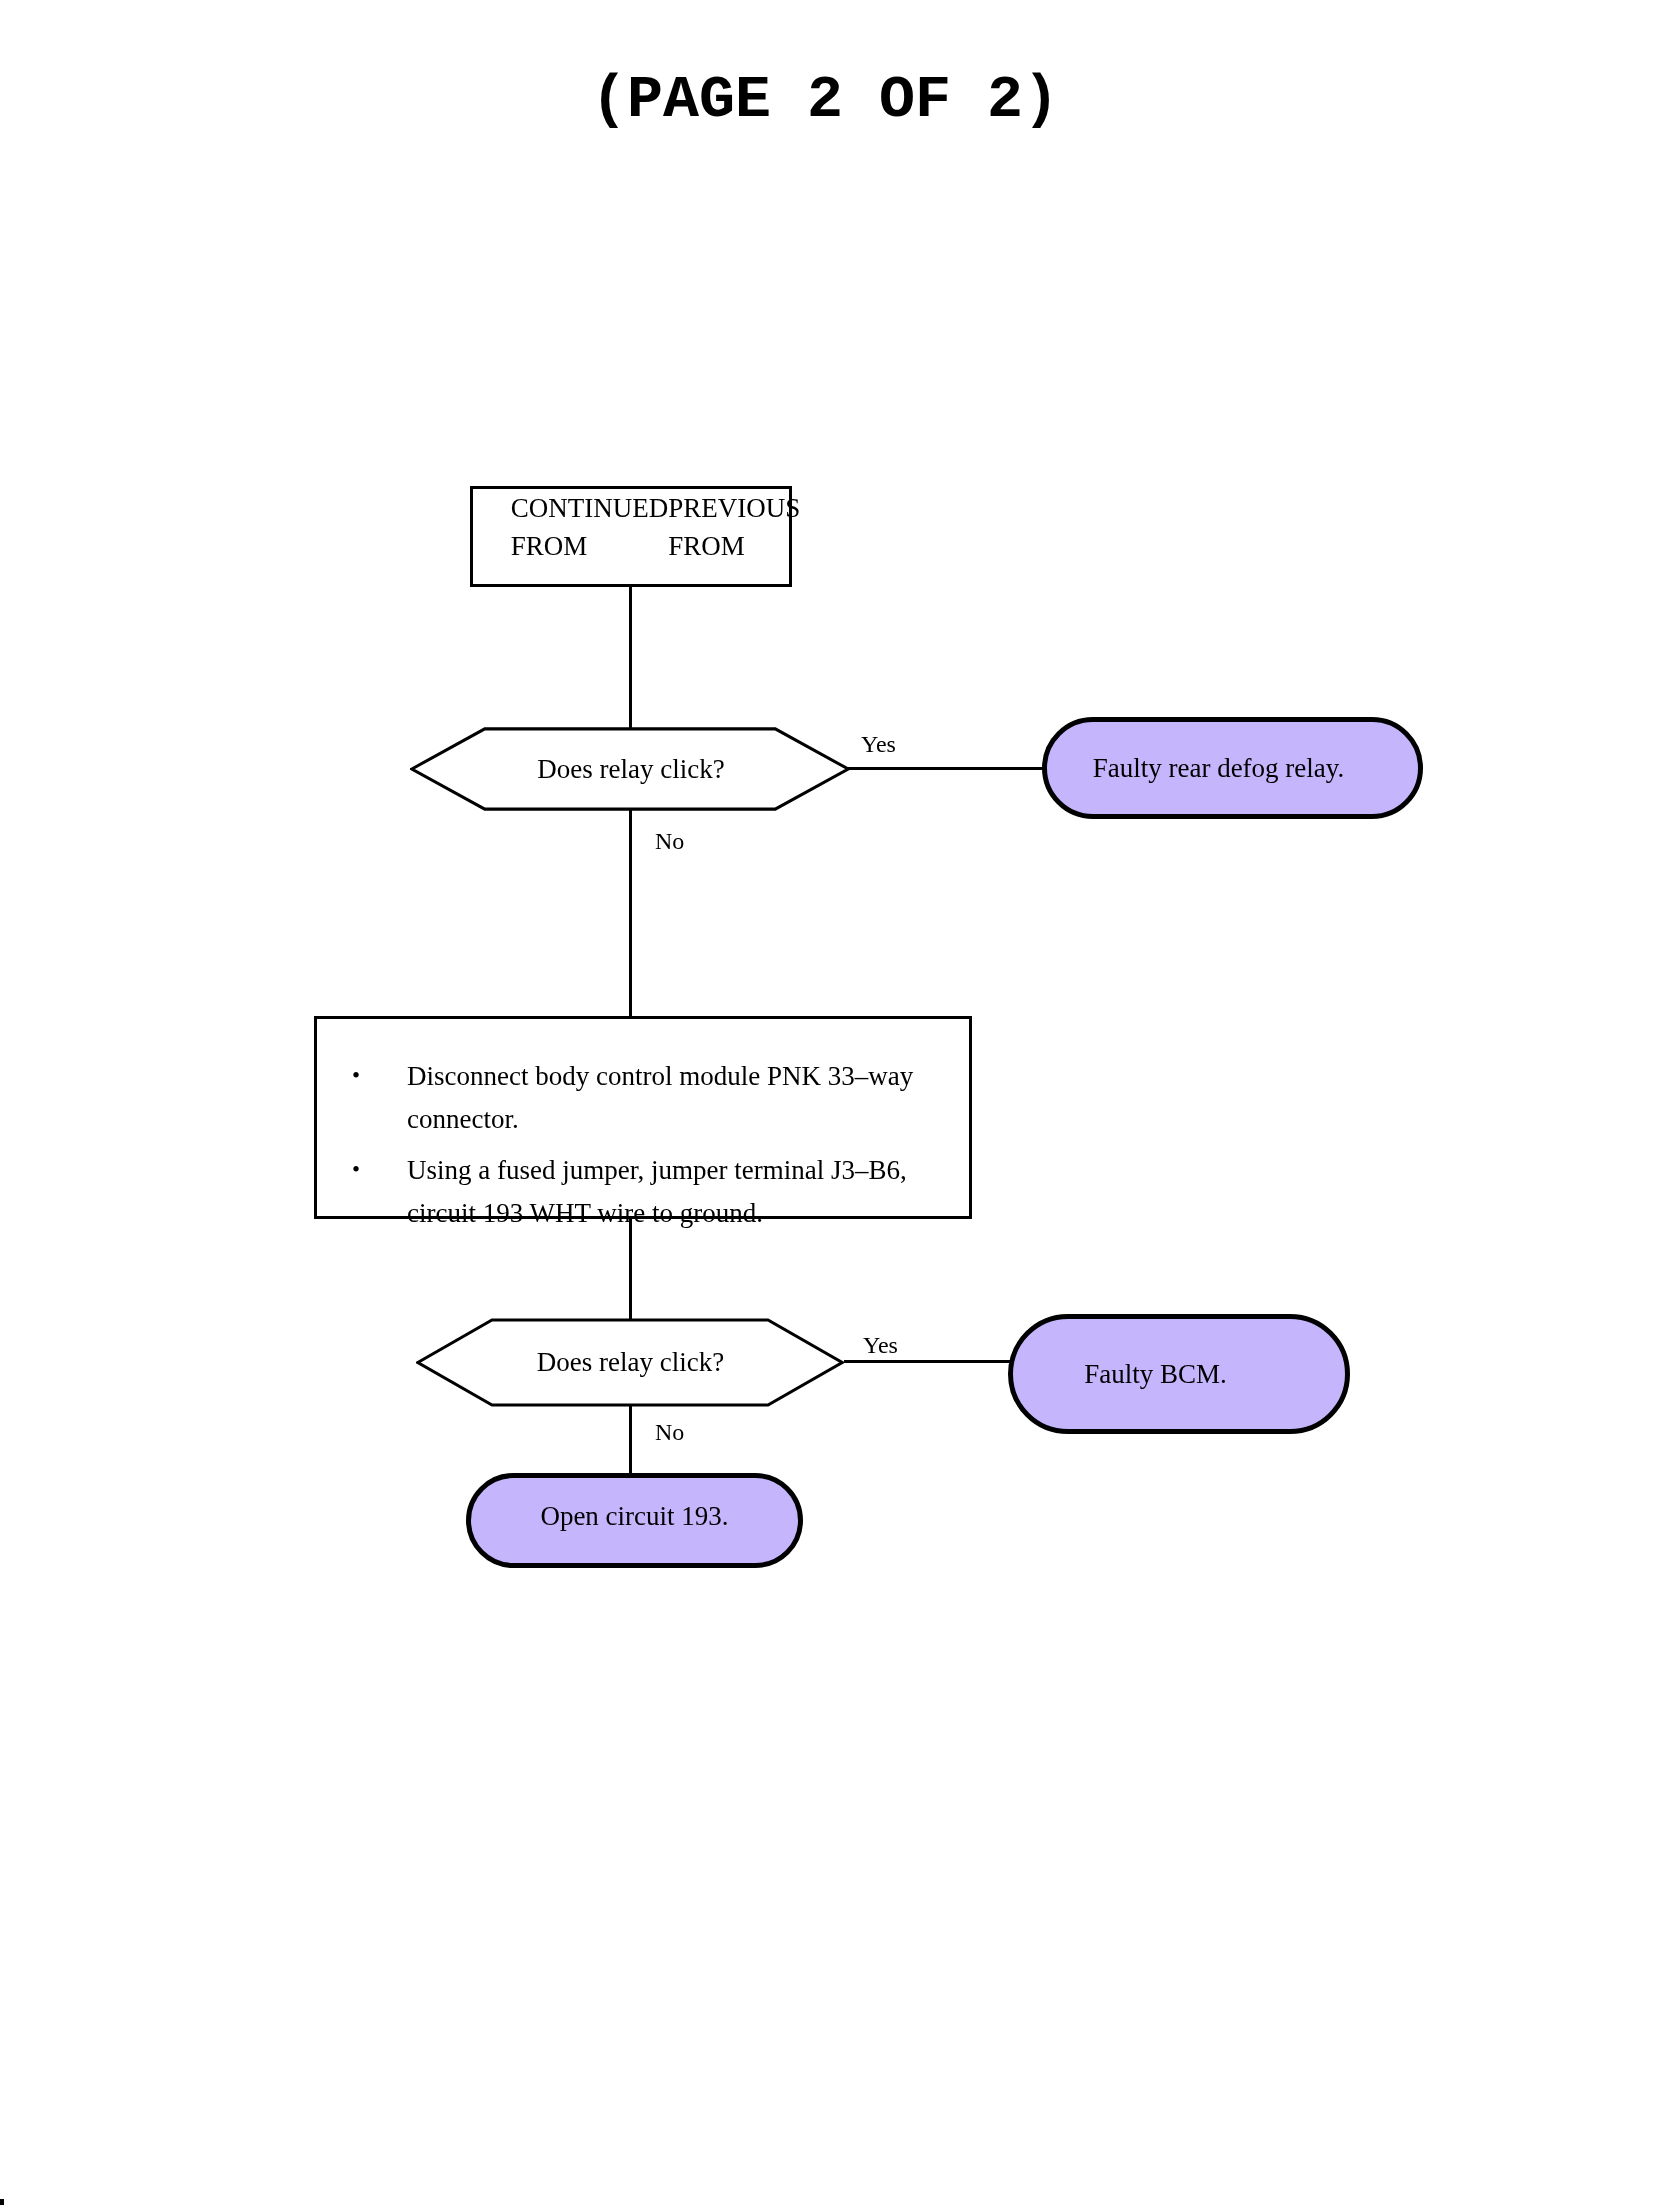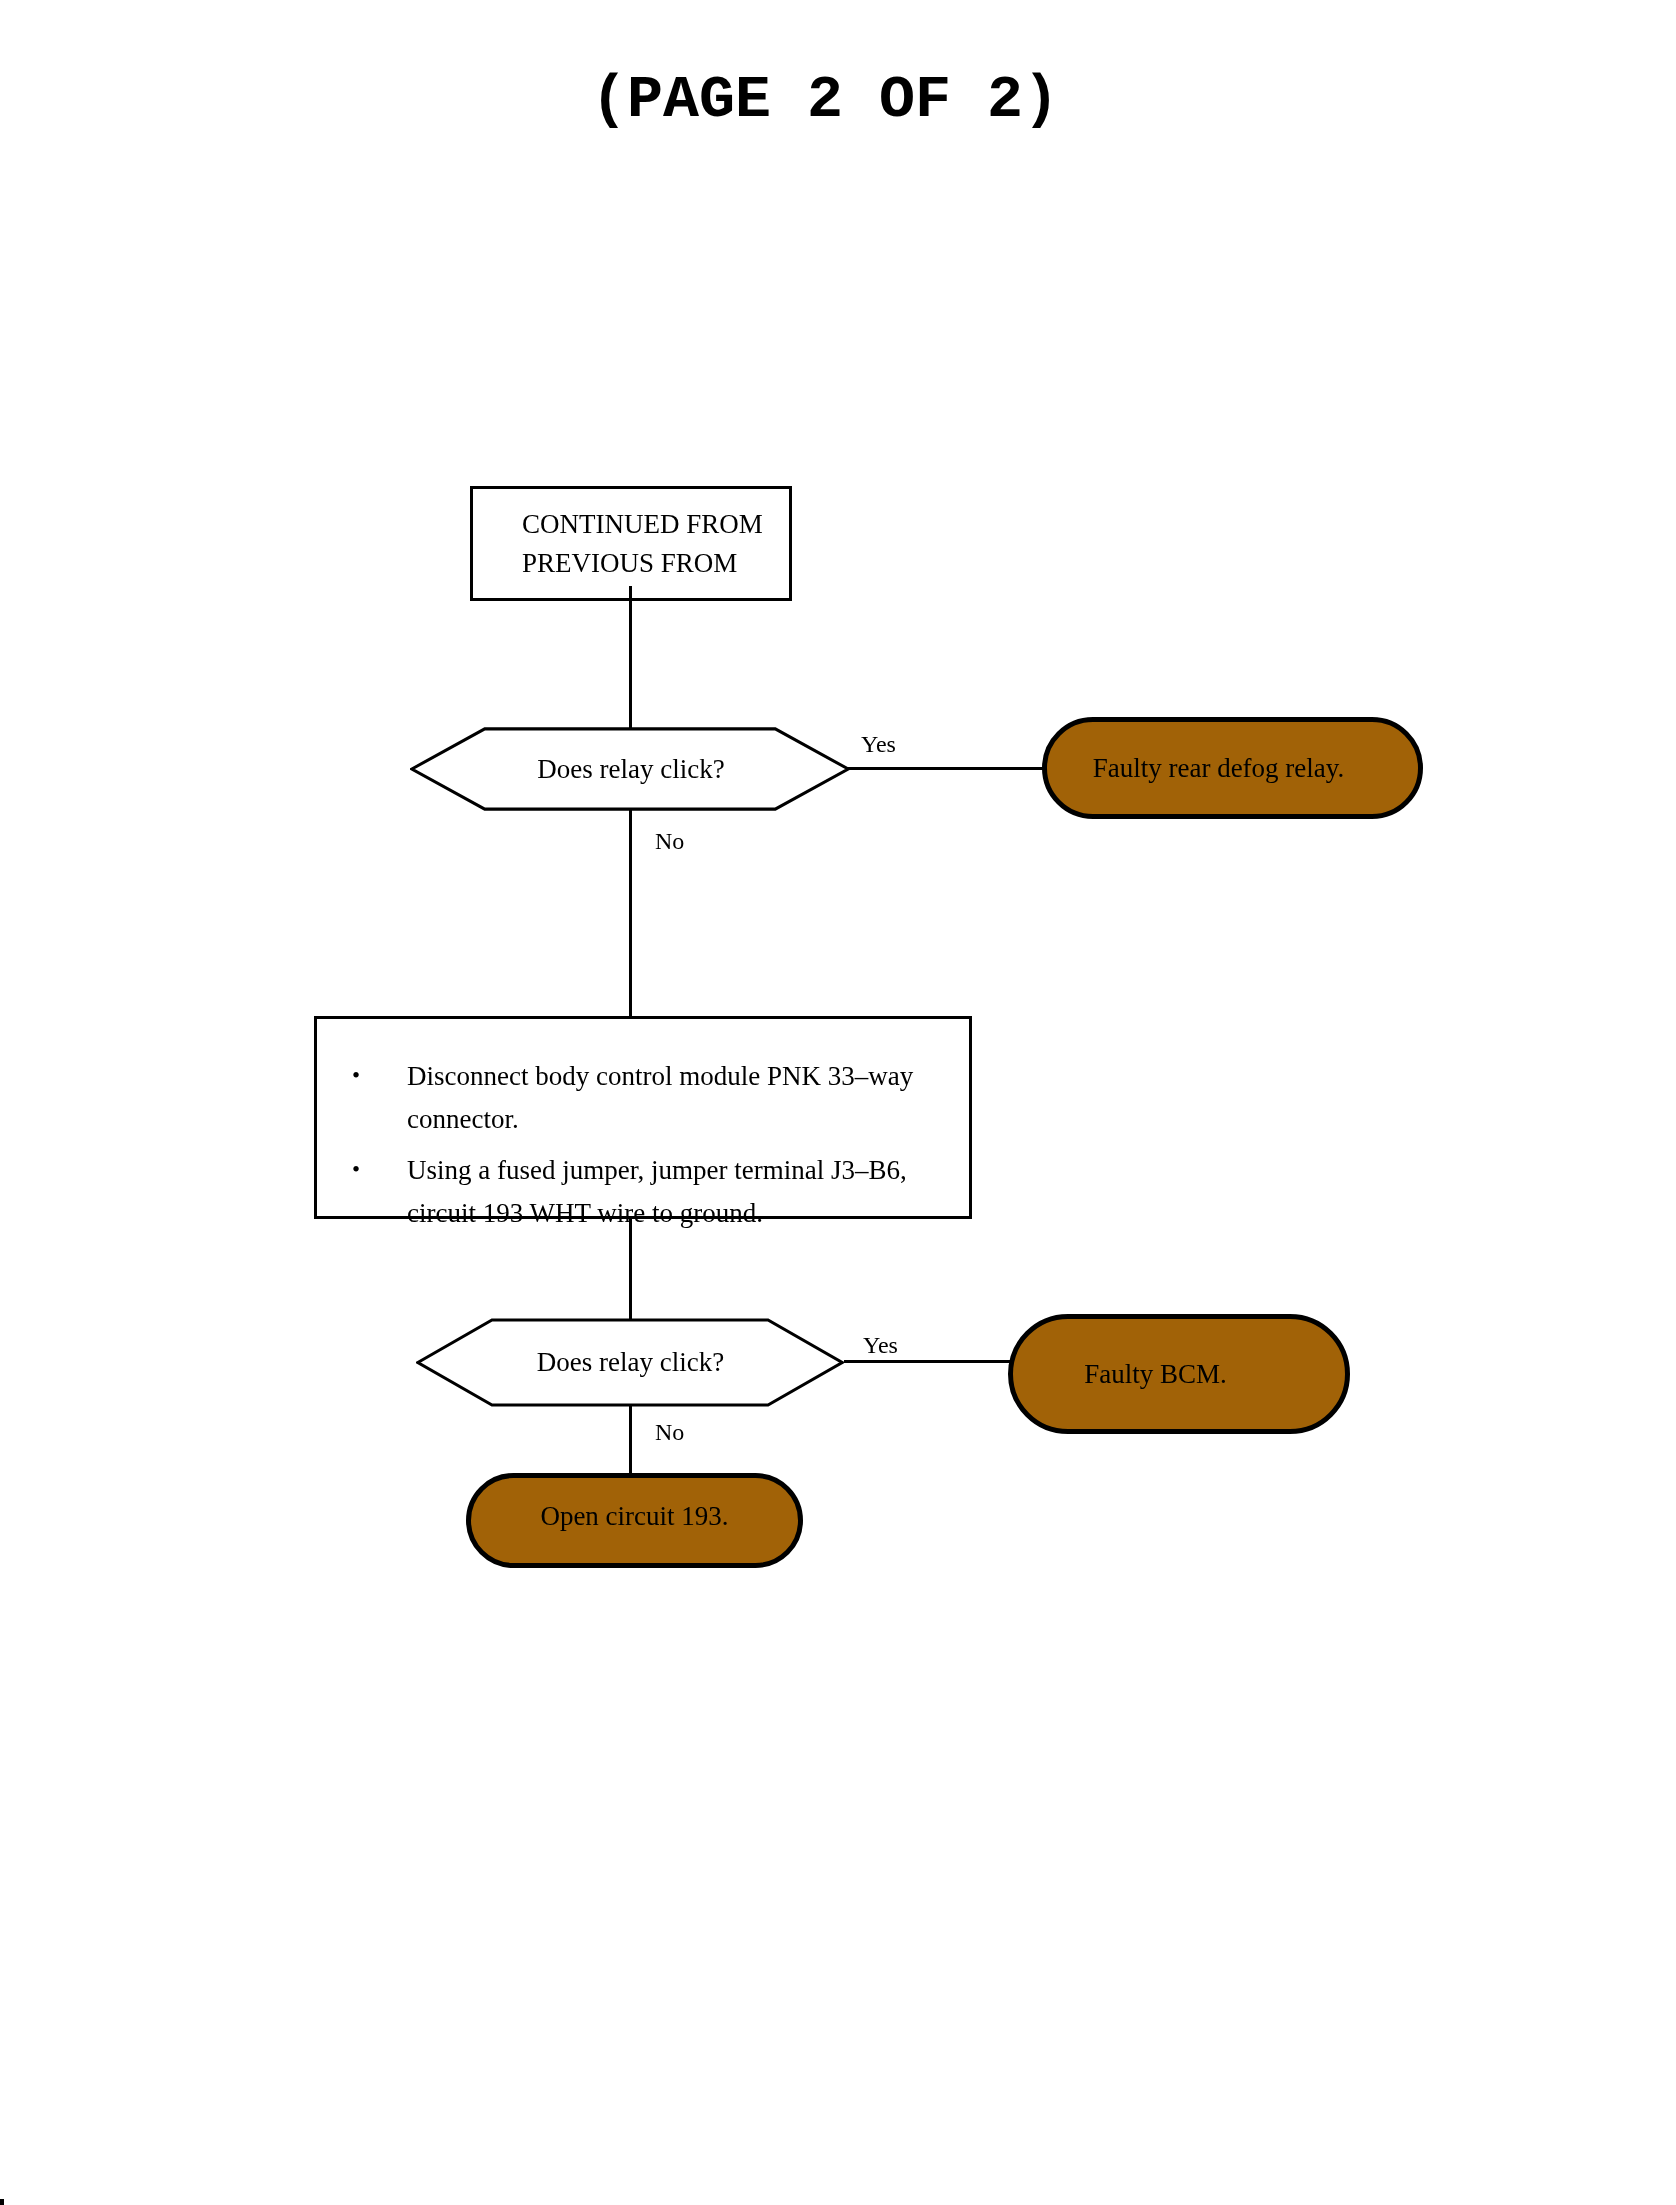--- a/index.html
+++ b/index.html
@@ -30,23 +30,23 @@
     position: absolute;
     background: #ffffff;
     border: 3px solid #000000;
     box-sizing: border-box;
   }
 
   .continued-box {
     left: 470px;
     top: 486px;
     width: 322px;
-    height: 115px;
+    height: 101px;
     display: flex;
-    flex-direction: column;
+    flex-direction: row;
     justify-content: center;
     padding-left: 49px;
     font-size: 27px;
     line-height: 1.42;
   }
 
   .action-box {
     left: 314px;
     top: 1016px;
     width: 658px;
@@ -85,21 +85,21 @@
   }
 
   .edge-label {
     position: absolute;
     font-size: 24px;
     white-space: nowrap;
   }
 
   .oval {
     position: absolute;
-    background: #a16207;
+    background: #c4b5fd;
     border: 5.5px solid #000000;
     border-radius: 607px;
     box-sizing: border-box;
     display: flex;
     align-items: center;
     justify-content: center;
     font-size: 27px;
     white-space: nowrap;
     text-align: center;
   }

